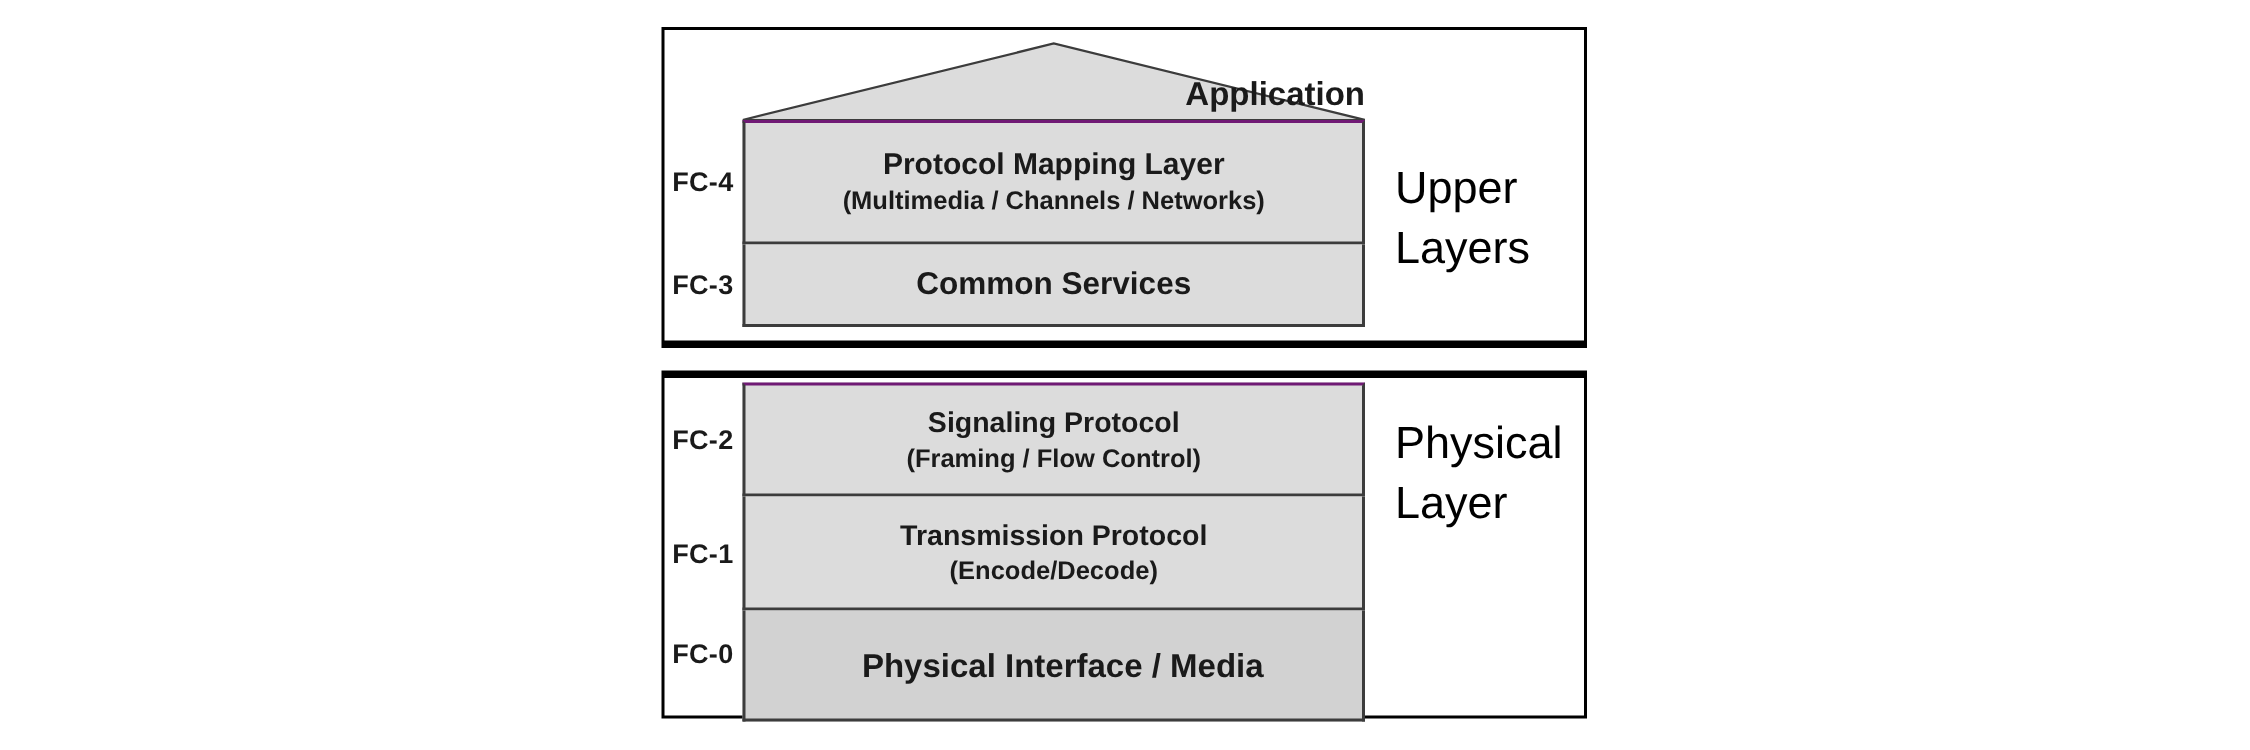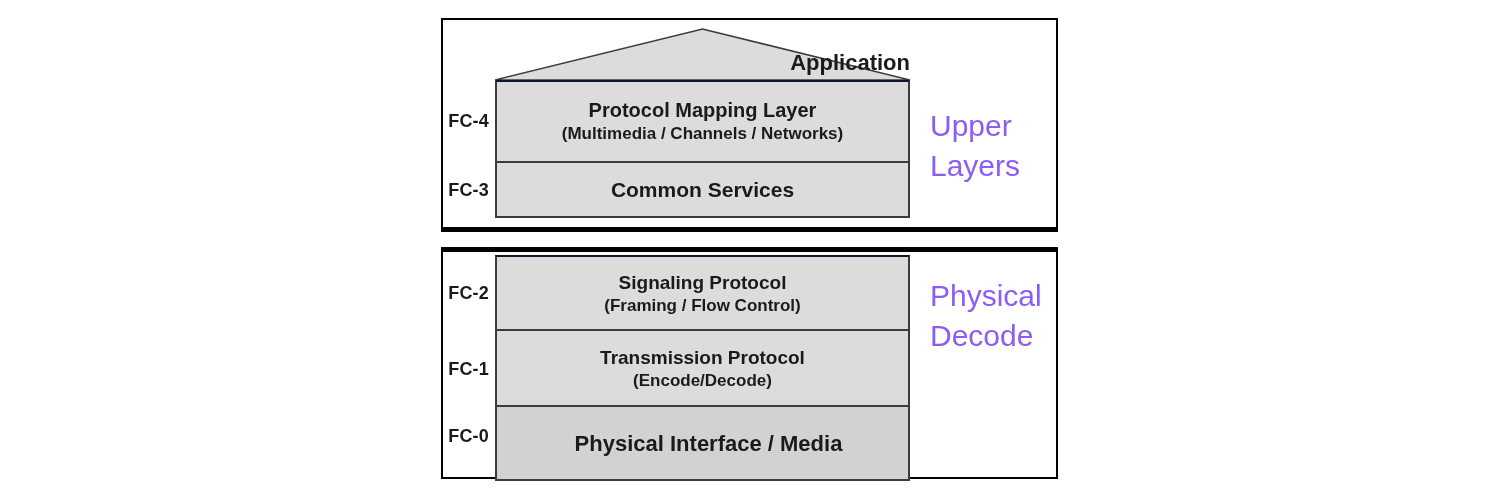--- a/index.html
+++ b/index.html
@@ -29,21 +29,21 @@
   }
 
   .layer-box {
     position: absolute; left: 52px; width: 415px;
     background: var(--layer-fill, #dcdcdc);
     border: 2px solid #3c3c3c; border-top: none;
     display: flex; flex-direction: column;
     align-items: center; justify-content: center;
     text-align: center;
   }
-  .layer-box.first { border-top: 2px solid #0f172a; }
+  .layer-box.first { border-top: 2px solid #701a75; }
   .layer-box.fc4 { top: 60px;  height: 83px; }
   .layer-box.fc3 { top: 143px; height: 55px; }
   .layer-box.fc2 { top: 3px;   height: 76px; }
   .layer-box.fc1 { top: 79px;  height: 76px; }
   .layer-box.fc0 { top: 155px; height: 74px; background: var(--fc0-fill, #d2d2d2); padding-left: 12px; }
 
   .layer-title { font-weight: bold; line-height: 25px; }
   .t19 { font-size: 19px; }
   .t20 { font-size: 20px; }
   .t21 { font-size: 21px; }
@@ -57,21 +57,21 @@
   }
   .fc-label.fc4 { top: 60px;  height: 83px; }
   .fc-label.fc3 { top: 143px; height: 55px; }
   .fc-label.fc2 { top: 3px;   height: 76px; }
   .fc-label.fc1 { top: 79px;  height: 76px; }
   .fc-label.fc0 { top: 155px; height: 58px; }
 
   .group-label {
     position: absolute; left: 487px; width: 126px;
     font-size: 30px; line-height: 40px; font-weight: normal;
-    color: #8b5cf6;
+    color: #000000;
   }
   .group-label.upper { top: 86px; }
   .group-label.lower { top: 24px; }
 </style>
 </head>
 <body>
 
 <div class="canvas">
 
   <div class="section upper">
@@ -107,16 +107,16 @@
     <div class="layer-box fc1">
       <div class="layer-title t19">Transmission Protocol</div>
       <div class="layer-sub">(Encode/Decode)</div>
     </div>
 
     <div class="fc-label fc0">FC-0</div>
     <div class="layer-box fc0">
       <div class="layer-title t22">Physical Interface / Media</div>
     </div>
 
-    <div class="group-label lower">Physical Decode</div>
+    <div class="group-label lower">Physical Layer</div>
   </div>
 
 </div>
 
 </body></html>

